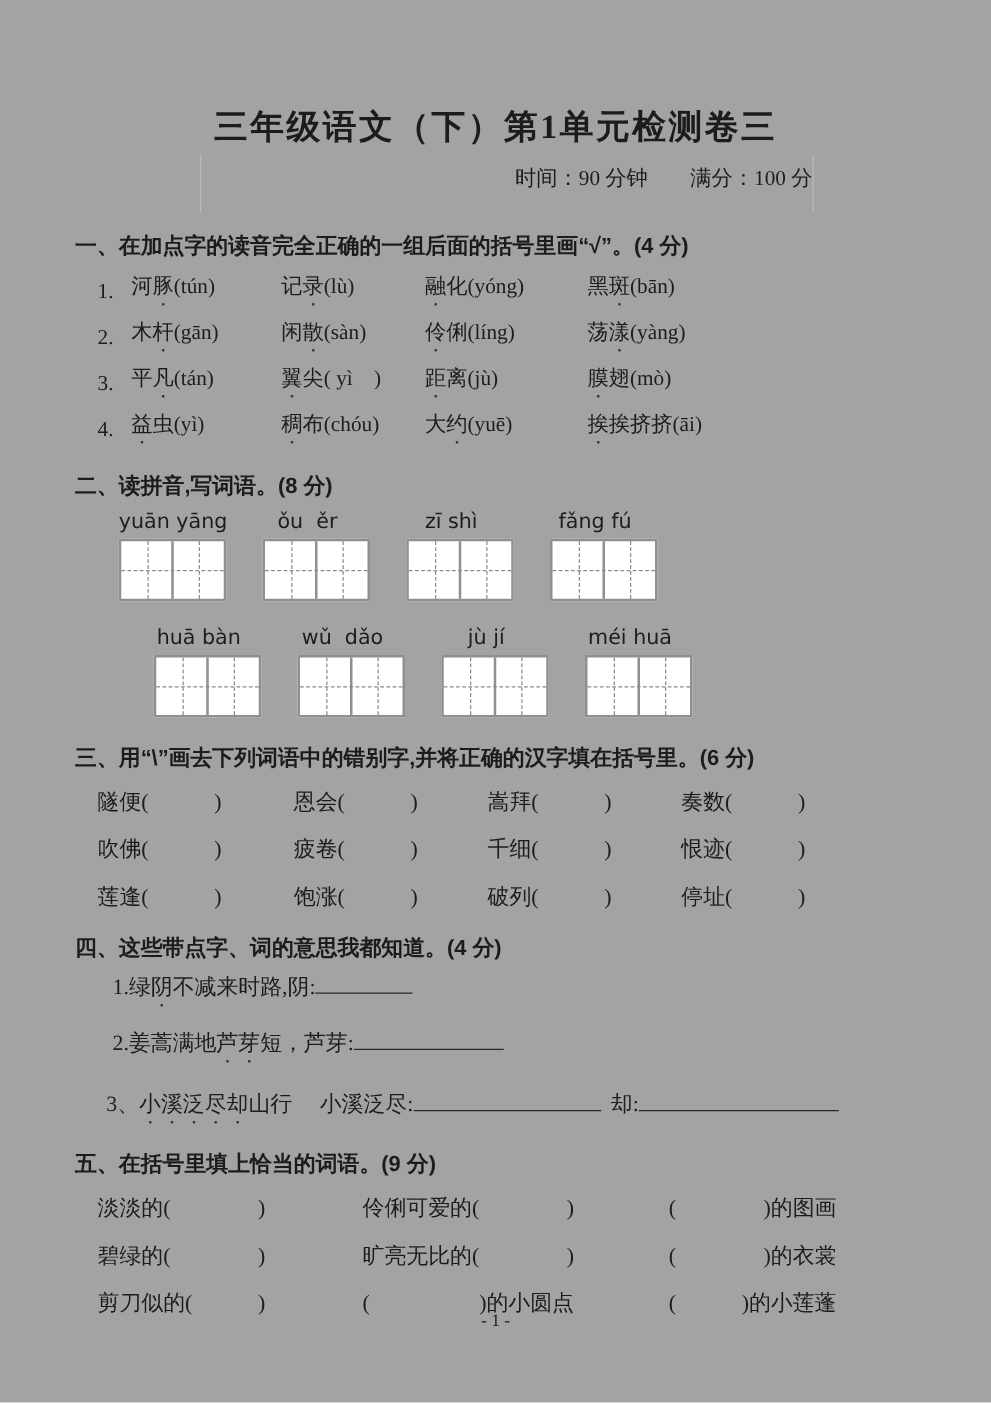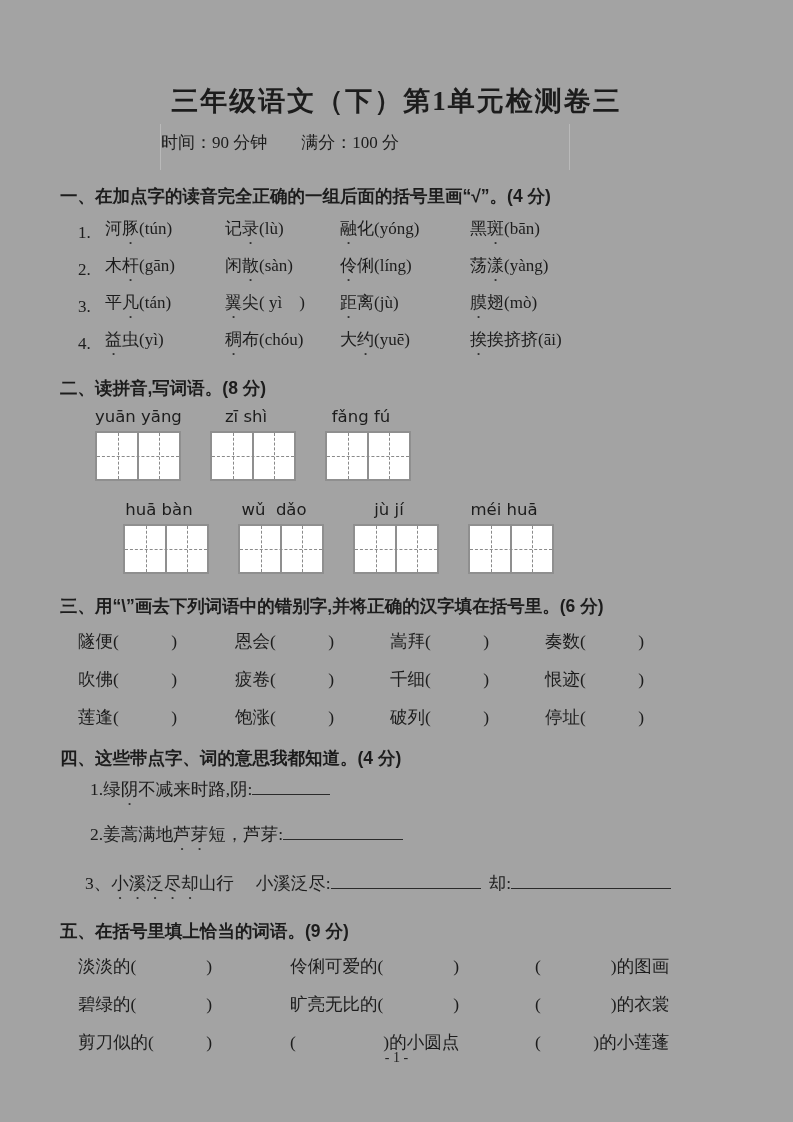--- a/index.html
+++ b/index.html
@@ -6,23 +6,23 @@
   .page {
     position:relative; width:793px; height:1122px; margin:0 auto;
     background:#a3a3a3; color:#1c1c1c; overflow:hidden;
     font-family:"Liberation Serif", serif;
   }
   .title {
     margin:84px 0 0 0; text-align:center;
     font-size:27px; font-weight:700; letter-spacing:2px; line-height:34px;
   }
   .subbox {
-    box-sizing:border-box; margin:6px 0 0 160px; width:410px; height:46px;
+    box-sizing:border-box; margin:6px 0 0 160px; width:491px; height:46px;
     border-left:1px solid #b9b9b9; border-right:1px solid #b9b9b9;
-    text-align:left; font-size:17px; padding-top:7px;
+    text-align:right; font-size:17px; padding-top:7px;
   }
   .sec-head {
     margin:14px 0 0 60px; font-size:17.5px; font-weight:700; line-height:24px;
     font-family:"Liberation Sans", sans-serif;
   }
   
   .s1-table { margin:6px 0 0 78px; font-size:17px; }
   .s1-row { display:grid; grid-template-columns:27px 120px 115px 130px auto; height:37px; align-items:center; }
   .pyp { white-space:pre; }
   .dotc {
@@ -111,20 +111,29 @@
       <div class="py-col">
         <div class="py-label">yuān yāng</div>
         <div class="wgrid">
             <i class="gl-vmid"></i>
             <i class="gl-hdash"></i>
             <i class="gl-vdash q1"></i>
             <i class="gl-vdash q3"></i>
           </div>
       </div>
       <div class="py-col">
+        <div class="py-label">ǒu  ěr</div>
+        <div class="wgrid">
+            <i class="gl-vmid"></i>
+            <i class="gl-hdash"></i>
+            <i class="gl-vdash q1"></i>
+            <i class="gl-vdash q3"></i>
+          </div>
+      </div>
+      <div class="py-col">
         <div class="py-label">zī shì</div>
         <div class="wgrid">
             <i class="gl-vmid"></i>
             <i class="gl-hdash"></i>
             <i class="gl-vdash q1"></i>
             <i class="gl-vdash q3"></i>
           </div>
       </div>
       <div class="py-col">
         <div class="py-label">fǎng fú</div>

